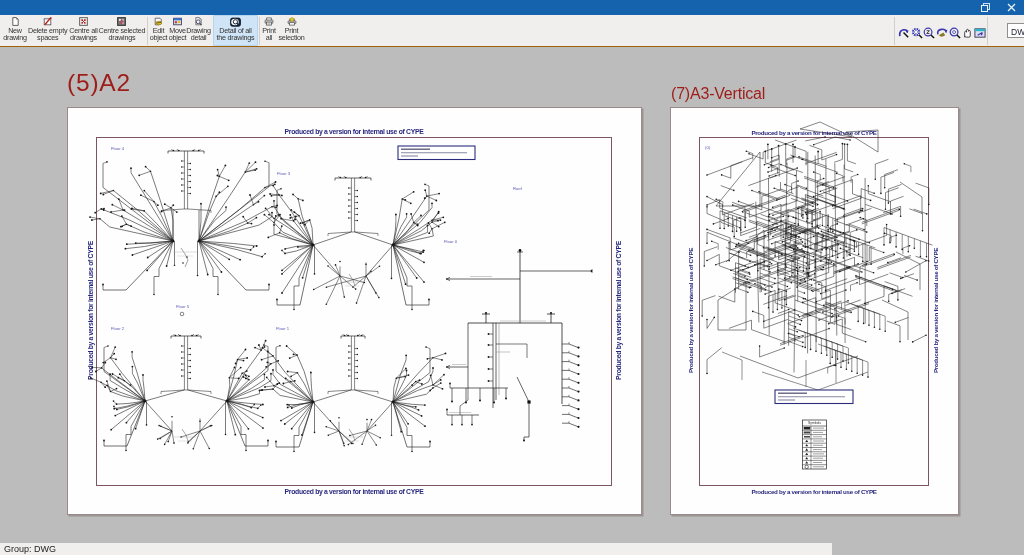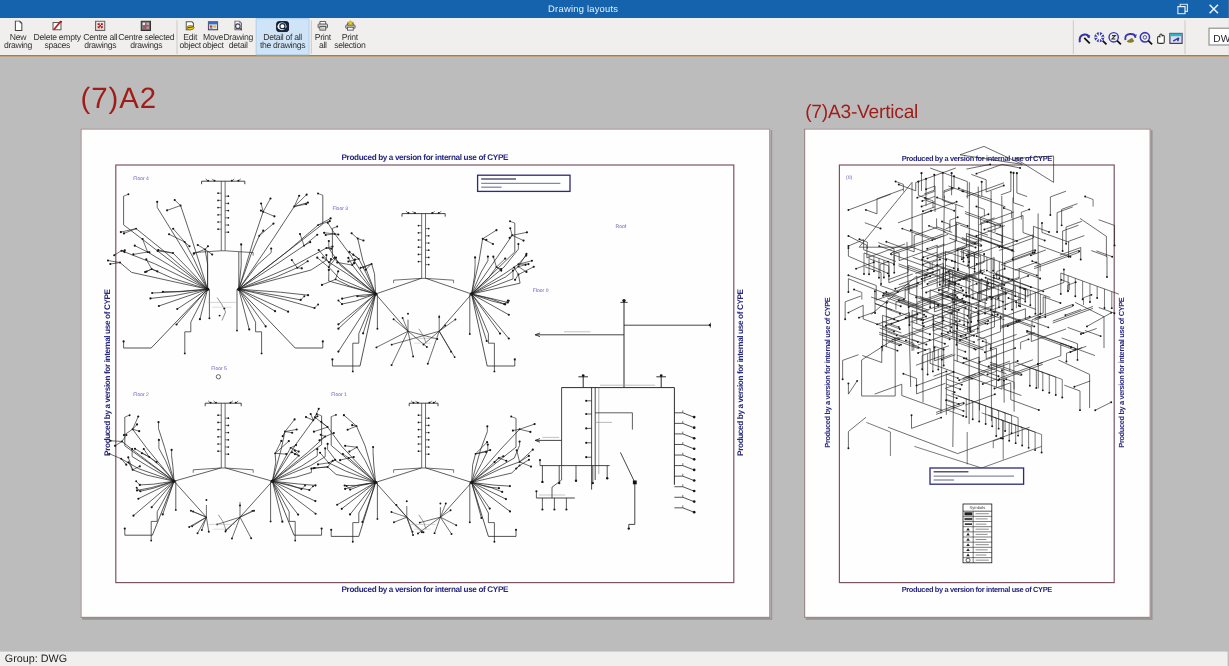--- a/index.html
+++ b/index.html
@@ -15,34 +15,33 @@
 .titem.hl .ticon { margin-top:0.5px; }
 .ticon svg { vertical-align:top; }
 .tlab { font-size:7.2px; letter-spacing:-0.25px; line-height:6.6px; color:#333; margin-top:1.5px; white-space:nowrap; }
 .tsep { position:absolute; top:2px; height:28px; width:1px; background:#d2cfcb; }
 .zi { display:inline-block; width:12.7px; height:12px; }
 #zooms { position:absolute; left:898px; top:9.5px; height:13px; }
 #dwg { position:absolute; left:990px; top:8px; width:33px; height:15px;
   background:#fff; border:1px solid #8f8f8f; font-size:8.5px; color:#223;margin-left:17px; }
 #dwg .t { position:absolute; left:3px; top:3px; letter-spacing:0.2px; }
 #dwg .c { position:absolute; right:2px; top:1px; font-size:8px; color:#556; }
-#statusbar { position:absolute; left:0; top:543px; width:1023px; height:12px;
+#statusbar { position:absolute; left:0; top:543px; width:832px; height:12px;
   background:#f0efee; font-size:9px; color:#222; }
 #statusbar span { position:absolute; left:4px; top:1px; }
 .page { position:absolute; background:#fffefe; border:1px solid #9a8a8a;
   box-shadow:1.5px 1.5px 0 rgba(90,75,75,0.35); }
 .ptitle { position:absolute; color:#9e1d18; }
 .frame { position:absolute; border:1px solid #7b5560; }
 .cype { position:absolute; color:#27277f; font-weight:bold; font-size:6.8px;
   letter-spacing:-0.3px; white-space:nowrap; }
 .dwg { position:absolute; }
 </style></head>
 <body>
 <div id="titlebar">
-  <div class="tt">Drawing layouts</div>
   <div class="wbtn" style="right:26px"><svg width="9" height="9" viewBox="0 0 9 9" style="margin-top:3px">
         <rect x="2.5" y="0.5" width="6" height="6" fill="none" stroke="#cfe2f4" stroke-width="1"></rect>
         <rect x="0.5" y="2.5" width="6" height="6" fill="#1463ac" stroke="#e8f1fa" stroke-width="1"></rect>
       </svg></div>
   <div class="wbtn" style="right:0px"><svg width="9" height="9" viewBox="0 0 9 9" style="margin-top:3px">
         <path d="M1 1 L8 8 M8 1 L1 8" stroke="#e8f1fa" stroke-width="1.3"></path>
       </svg></div>
 </div>
 <div id="toolbar">
   <div class="titem" style="left:-17.0px;width:64px">
@@ -164,21 +163,21 @@
           <rect x="1" y="2" width="11" height="9" fill="#dde" stroke="#335" stroke-width="1"></rect>
           <rect x="1" y="2" width="11" height="2.5" fill="#2ab6c8"></rect>
           <path d="M4 9 l5 -3 M9 6 l-1 3" stroke="#3a3ab0" stroke-width="1.4"></path>
         </svg></span></div>
   <div id="dwg">
       <span class="t">DWG</span>
       <span class="c">⌄</span>
     </div>
 </div>
 
-<div class="ptitle" style="left:67px;top:69px;font-size:24.5px;letter-spacing:0.8px;">(7)A2</div>
+<div class="ptitle" style="left:67px;top:69px;font-size:24.5px;letter-spacing:0.8px;">(5)A2</div>
 <div class="ptitle" style="left:671px;top:85px;font-size:16px;letter-spacing:-0.2px;">(7)A3-Vertical</div>
 
 <div class="page" style="left:67px;top:107px;width:575px;height:408px;"></div>
 <div class="page" style="left:670px;top:107px;width:289px;height:408px;"></div>
 
 <div class="frame" style="left:96px;top:137px;width:516px;height:349px;"></div>
 <div class="frame" style="left:699px;top:137px;width:230px;height:349px;"></div>
 
 <div class="cype" style="left:204px;top:128px;width:300px;text-align:center;">Produced by a version for internal use of CYPE</div>
 <div class="cype" style="left:204px;top:488px;width:300px;text-align:center;">Produced by a version for internal use of CYPE</div>

